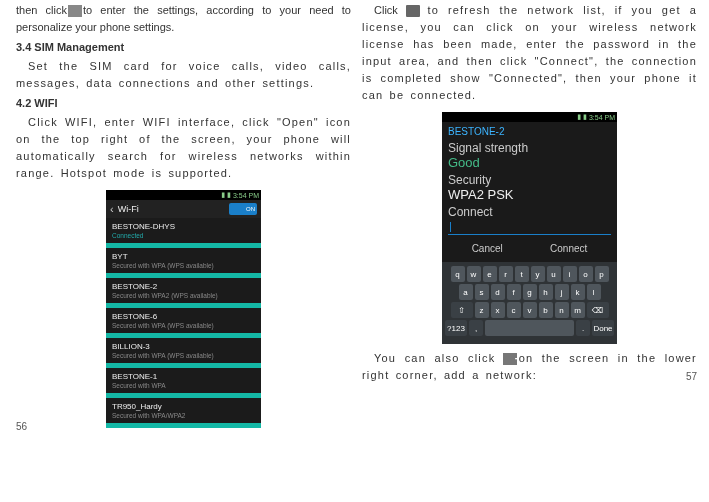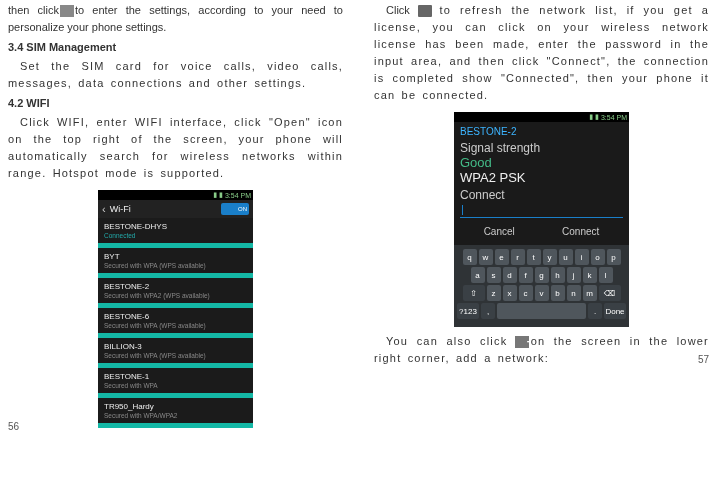--- a/index.html
+++ b/index.html
@@ -11,22 +11,22 @@
     color: #333;
     position: relative;
     background: #fff;
   }
   .page {
     position: absolute;
     width: 335px;
     top: 0;
     padding: 2px 0 0 0;
   }
-  .page-left { left: 8px; }
-  .page-right { right: 0; margin-left: 40px; }
+  .page-left { left: 16px; }
+  .page-right { right: 12px; margin-left: 40px; }
   .para {
     line-height: 1.55;
     color: #333;
     margin-bottom: 2px;
   }
   .indent { text-indent: 12px; }
   .justify { text-align: justify; }
   .stretch {
     letter-spacing: 1.2px;
     word-spacing: 2px;
@@ -252,20 +252,21 @@
   <div class="screenshot2">
     <div class="ss-statusbar">
       <span>▮</span>
       <span>▮</span>
       <span>3:54 PM</span>
     </div>
     <div class="ss2-top">
       <div class="ss2-value" style="color:#3cb4ff;font-size:10px;margin-bottom:4px">BESTONE-2</div>
       <div class="ss2-label">Signal strength</div>
       <div class="ss2-value good">Good</div>
+      <div class="ss2-label">Security</div>
       <div class="ss2-value">WPA2 PSK</div>
       <div class="ss2-label">Connect</div>
       <div class="ss2-input">
           <span class="ss2-cursor"></span>
         </div>
       <div class="ss2-btns">
         <span class="ss2-btn">Cancel</span>
         <span class="ss2-btn">Connect</span>
       </div>
     </div>

